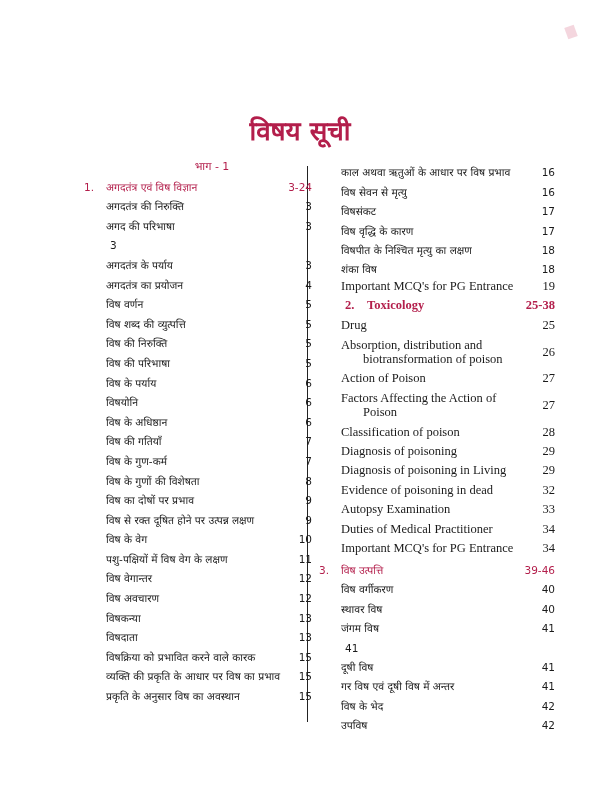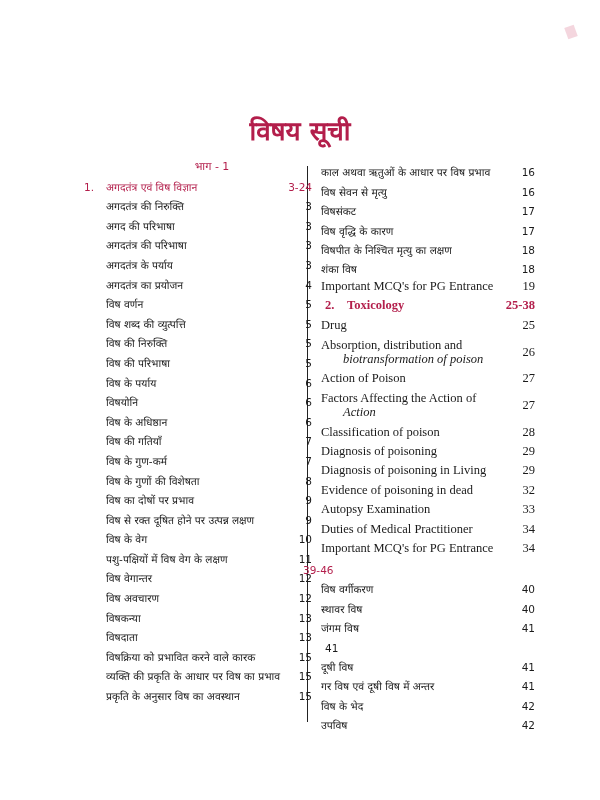--- a/index.html
+++ b/index.html
@@ -16,41 +16,41 @@
       background: #f0c4d0; opacity: 0.7; transform: rotate(-20deg);
     }
     .page-title {
       position: absolute; top: 112px; left: 0; width: 600px; text-align: center;
       font-family: "DejaVu Sans", sans-serif; font-size: 26px; color: #b31e4b;
     }
     .col {
       position: absolute; top: 160px;
     }
     .col-left { left: 84px; width: 228px; }
-    .col-right { left: 299px; width: 236px; }
+    .col-right { left: 319px; width: 236px; }
     .divider {
       position: absolute; left: 307px; top: 166px; width: 1px; height: 556px; background: #222;
     }
     .part-label {
       font-family: "DejaVu Sans", sans-serif; font-size: 11px; color: #b31e4b;
       text-align: center; height: 14px; line-height: 14px; padding-left: 28px;
     }
     .row {
       display: flex; align-items: flex-end; justify-content: space-between;
       font-size: 11px; line-height: 14px;
     }
     .row .lbl { flex: 1; }
     .row .pg { text-align: right; white-space: nowrap; padding-left: 4px; }
     .hi { font-family: "DejaVu Sans", sans-serif; font-size: 10.5px; }
     .en { font-family: "Liberation Serif", serif; font-size: 12.5px; align-items: center; }
     .chapter { color: #b31e4b; }
     .chapter .num { width: 22px; display: inline-block; }
     .chapter.en { font-weight: bold; margin-left: 26px; }
     .sub { padding-left: 22px; }
-    .sub.en-wrap .lbl .l2 { display: block; padding-left: 22px; font-style: italic; }
+    .sub.en-wrap .lbl .l2 { display: block; padding-left: 22px; }
     .col-left .row { height: 19.6px; }
     .col-right .row { height: 19.4px; }
     .col-right .row.tall { height: 34px; }
   </style>
 </head>
 <body>
 
 <div class="corner-mark"></div>
 
 <h1 class="page-title">विषय सूची</h1>
@@ -68,21 +68,20 @@
   <div id="left-entries">
       <div class="row sub hi">
         <span class="lbl"><span>अगदतंत्र की निरुक्ति</span></span>
         <span class="pg">3</span>
       </div>
       <div class="row sub hi">
         <span class="lbl"><span>अगद की परिभाषा</span></span>
         <span class="pg">3</span>
       </div>
       <div class="row sub hi">
-        <span class="lbl"><span>अगदतंत्र की परिभाषा</span></span>
         <span class="pg">3</span>
       </div>
       <div class="row sub hi">
         <span class="lbl"><span>अगदतंत्र के पर्याय</span></span>
         <span class="pg">3</span>
       </div>
       <div class="row sub hi">
         <span class="lbl"><span>अगदतंत्र का प्रयोजन</span></span>
         <span class="pg">4</span>
       </div>
@@ -216,21 +215,21 @@
       </div>
       <div class="row sub en tall en-wrap">
         <span class="lbl"><span>Absorption, distribution and</span><span class="l2">biotransformation of poison</span></span>
         <span class="pg">26</span>
       </div>
       <div class="row sub en">
         <span class="lbl"><span>Action of Poison</span></span>
         <span class="pg">27</span>
       </div>
       <div class="row sub en tall en-wrap">
-        <span class="lbl"><span>Factors Affecting the Action of</span><span class="l2">Action</span></span>
+        <span class="lbl"><span>Factors Affecting the Action of</span><span class="l2">Poison</span></span>
         <span class="pg">27</span>
       </div>
       <div class="row sub en">
         <span class="lbl"><span>Classification of poison</span></span>
         <span class="pg">28</span>
       </div>
       <div class="row sub en">
         <span class="lbl"><span>Diagnosis of poisoning</span></span>
         <span class="pg">29</span>
       </div>
@@ -250,20 +249,21 @@
         <span class="lbl"><span>Duties of Medical Practitioner</span></span>
         <span class="pg">34</span>
       </div>
       <div class="row sub en">
         <span class="lbl"><span>Important MCQ's for PG Entrance</span></span>
         <span class="pg">34</span>
       </div>
     </div>
 
   <div class="row hi chapter">
+    <span class="lbl"><span class="num">3.</span><span>विष उत्पत्ति</span></span>
     <span class="pg">39-46</span>
   </div>
   <div id="right-ch3">
       <div class="row sub hi">
         <span class="lbl"><span>विष वर्गीकरण</span></span>
         <span class="pg">40</span>
       </div>
       <div class="row sub hi">
         <span class="lbl"><span>स्थावर विष</span></span>
         <span class="pg">40</span>

